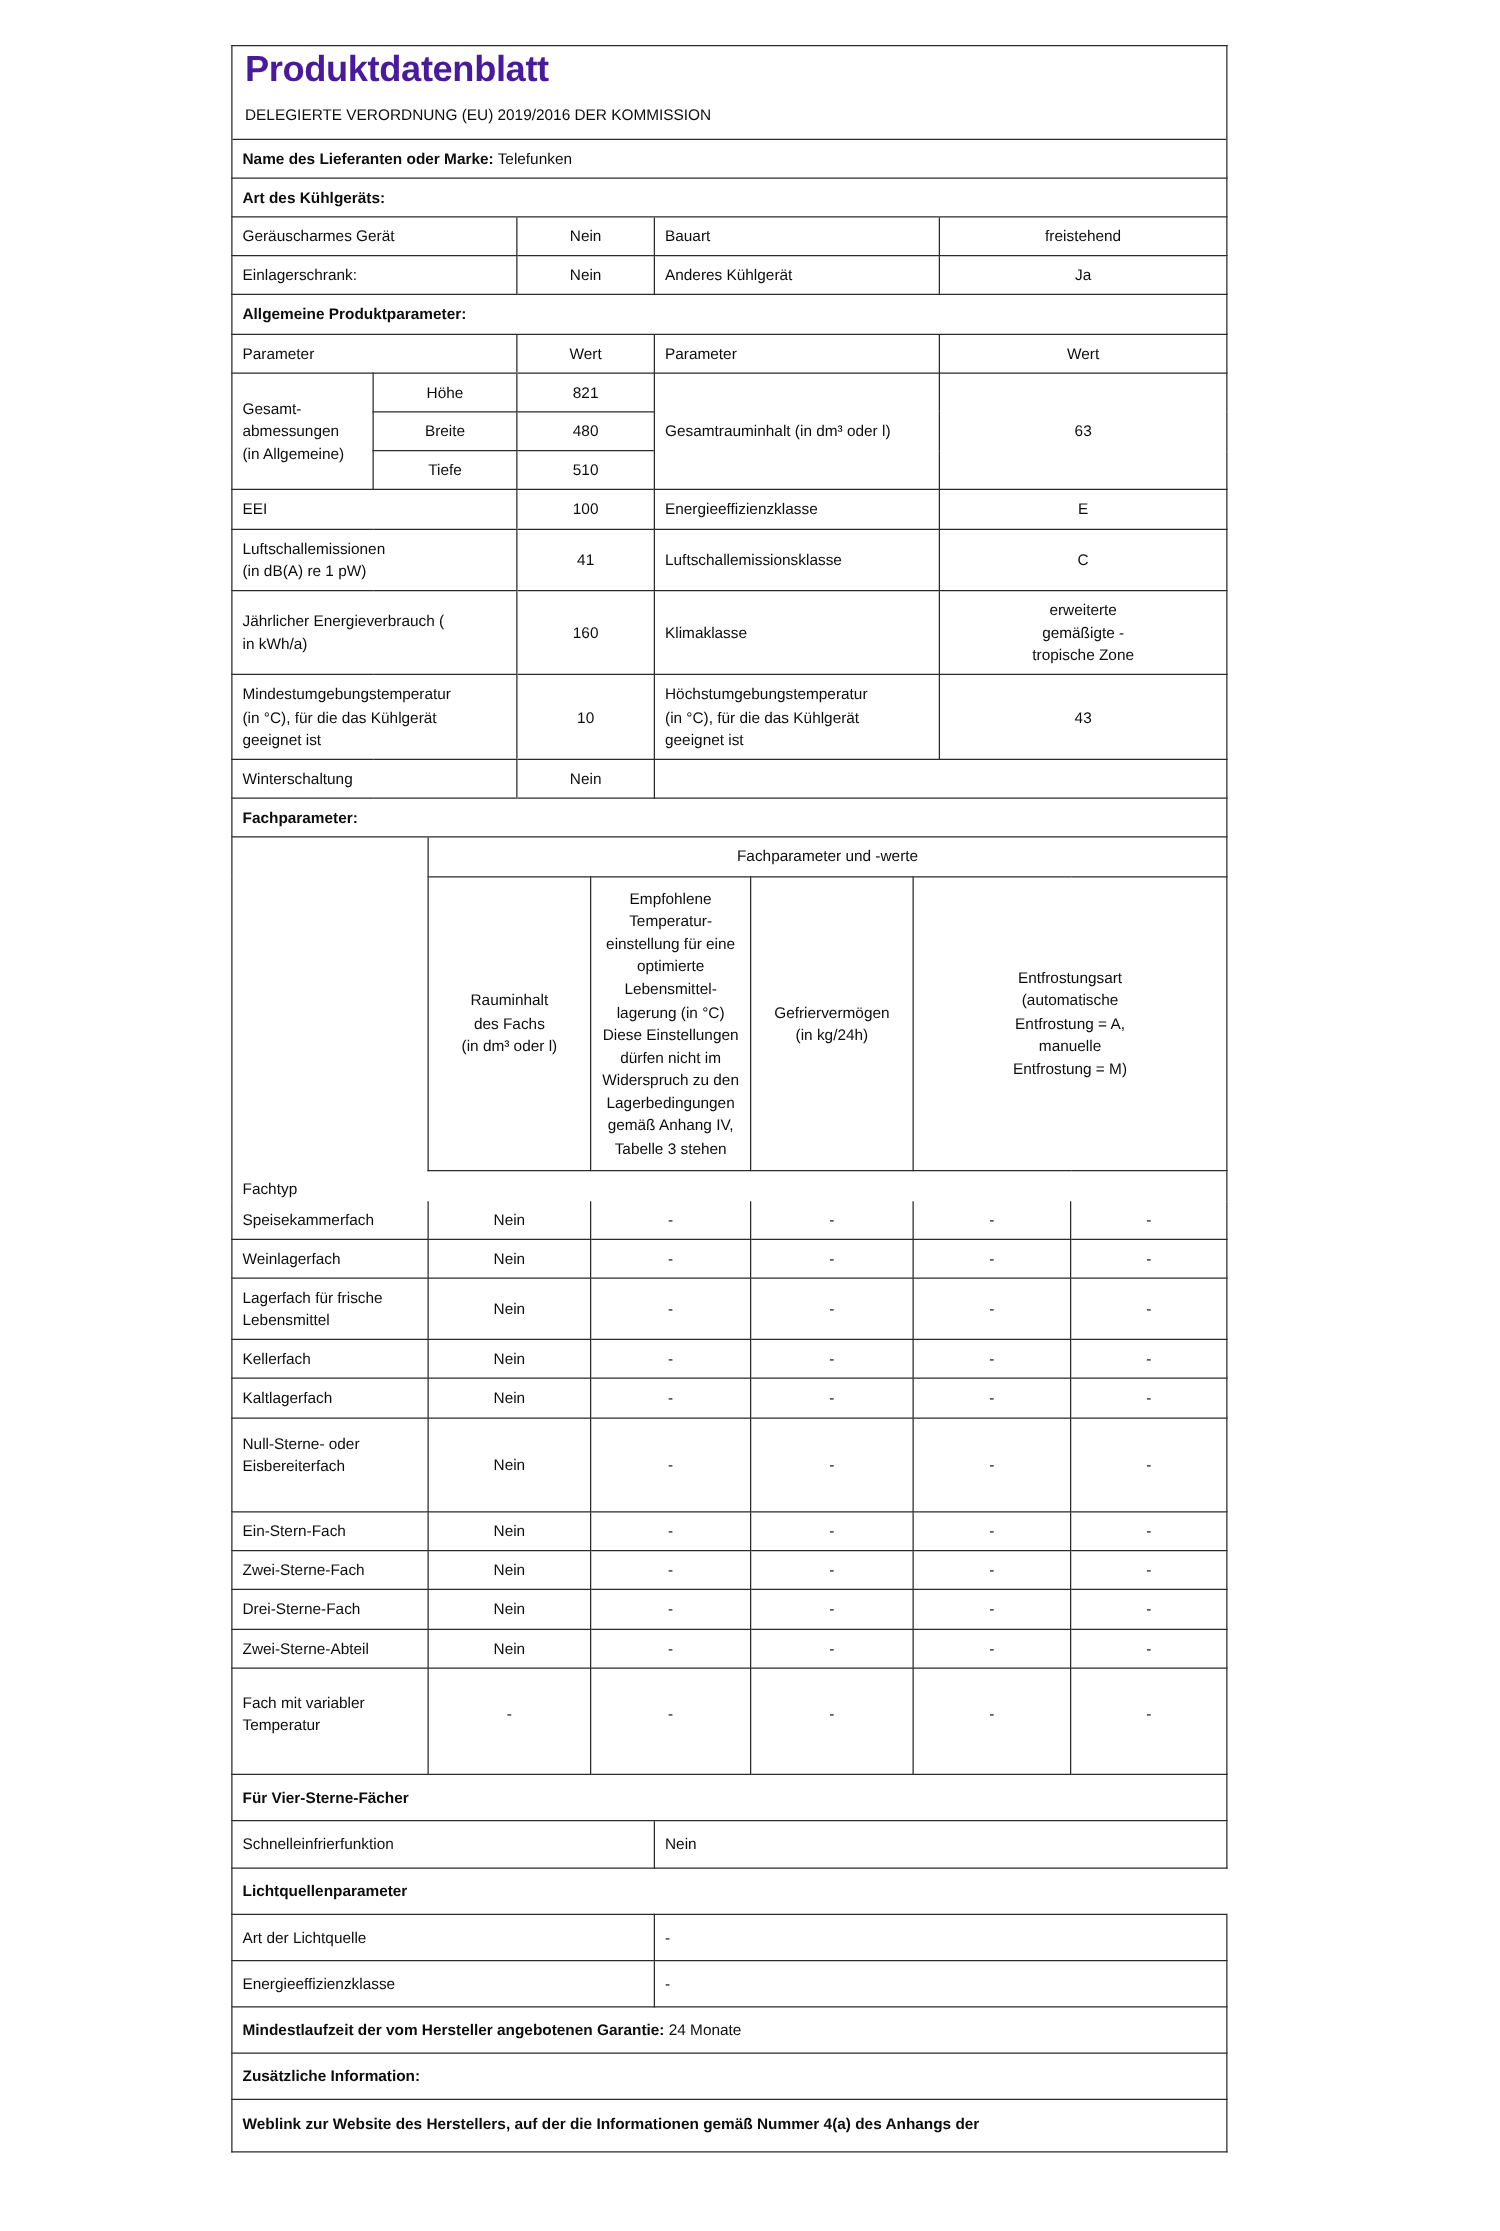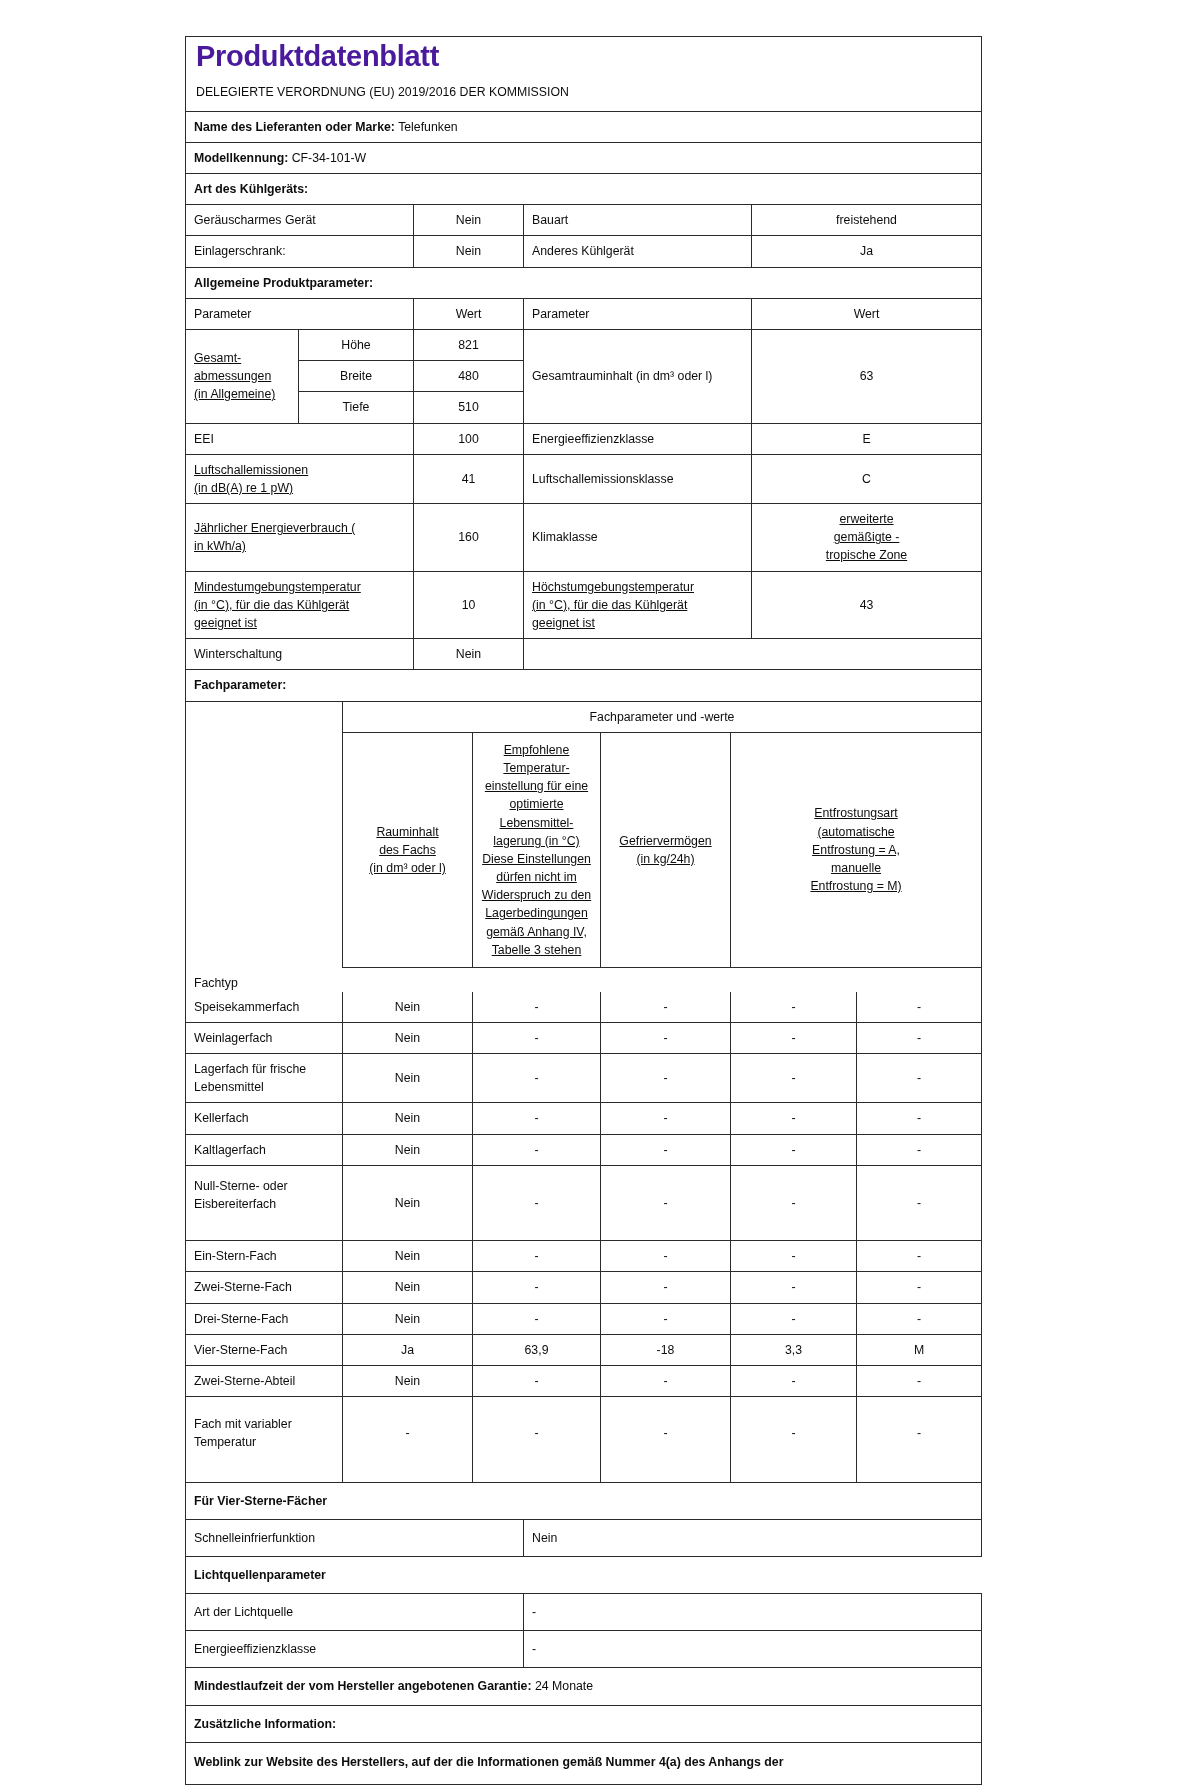--- a/index.html
+++ b/index.html
@@ -58,21 +58,21 @@
   .hdr-cell { font-size: 12.3px; }
 
   
   .capline {
     font-size: 12.3px;
     padding: 2px 0 9px 10px;
   }
 
   .stack span { display: block; }
 
-  .wrapcell { line-height: 1.55; text-decoration: underline; }
+  .wrapcell { line-height: 1.55; }
 
   .vt { vertical-align: top; }
   .vm { vertical-align: middle; }
 
   .linkline { font-weight: bold; font-size: 12.3px; line-height: 1.7; }
   .valnorm  { font-weight: normal; }
 </style>
 </head>
 <body>
 
@@ -86,26 +86,20 @@
       <tr>
         <td class="nb-bottom" style="padding:0">
           <div class="title">Produktdatenblatt</div>
           <div class="capline">DELEGIERTE VERORDNUNG (EU) 2019/2016 DER KOMMISSION</div>
         </td>
       </tr>
       <tr>
         <td class="l">
           <span class="b">Name  des  Lieferanten  oder  Marke:</span>
           <span class="valnorm">Telefunken</span>
-        </td>
-      </tr>
-      <tr>
-        <td class="l">
-          <span class="b">Modellkennung:</span>
-          <span class="valnorm">CF-34-101-W</span>
         </td>
       </tr>
       <tr>
         <td class="l b">Art des Kühlgeräts:</td>
       </tr>
     </tbody>
   </table>
 
   <table class="t">
     <colgroup>
@@ -396,28 +390,20 @@
         </tr>
         <tr>
           <td class="l">Drei-Sterne-Fach</td>
           <td class="c">Nein</td>
           <td class="c">-</td>
           <td class="c">-</td>
           <td class="c">-</td>
           <td class="c">-</td>
         </tr>
         <tr>
-          <td class="l">Vier-Sterne-Fach</td>
-          <td class="c">Ja</td>
-          <td class="c">63,9</td>
-          <td class="c">-18</td>
-          <td class="c">3,3</td>
-          <td class="c">M</td>
-        </tr>
-        <tr>
           <td class="l">Zwei-Sterne-Abteil</td>
           <td class="c">Nein</td>
           <td class="c">-</td>
           <td class="c">-</td>
           <td class="c">-</td>
           <td class="c">-</td>
         </tr>
         <tr>
           <td class="l" style="padding-top: 18px; padding-bottom: 30px; vertical-align: top;">Fach mit variabler Temperatur</td>
           <td class="c" style="padding-top: 18px; padding-bottom: 30px; vertical-align: middle;">-</td>

